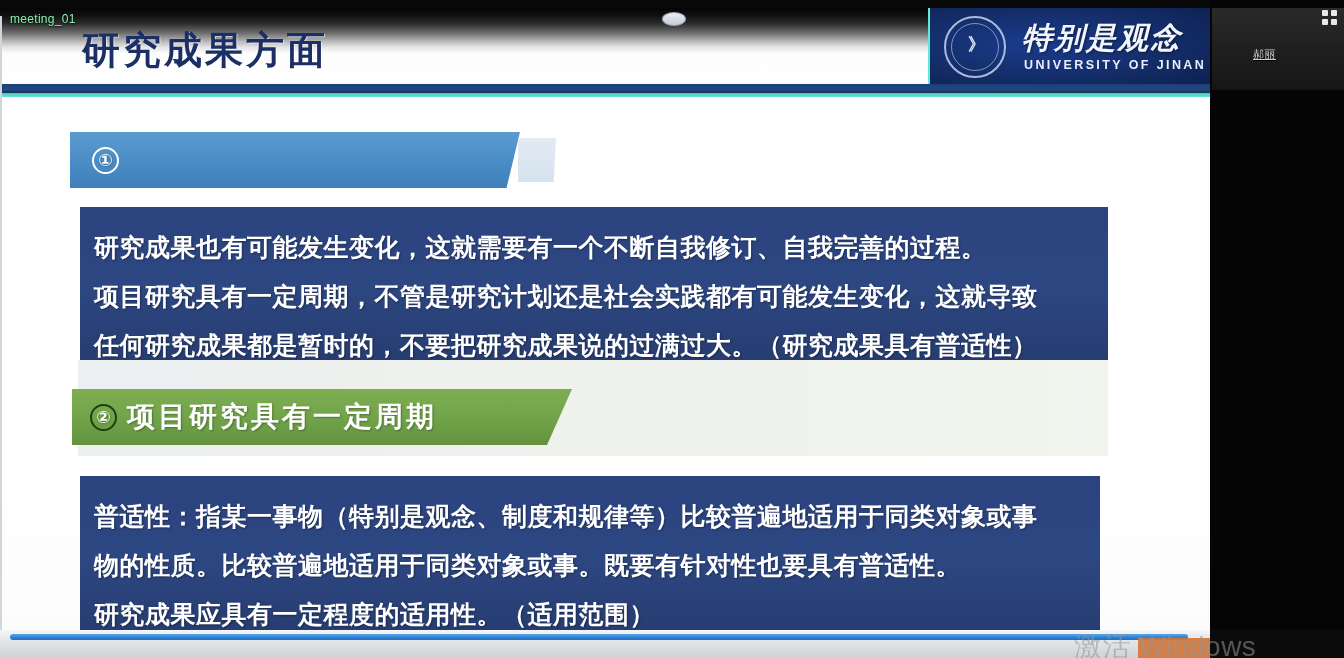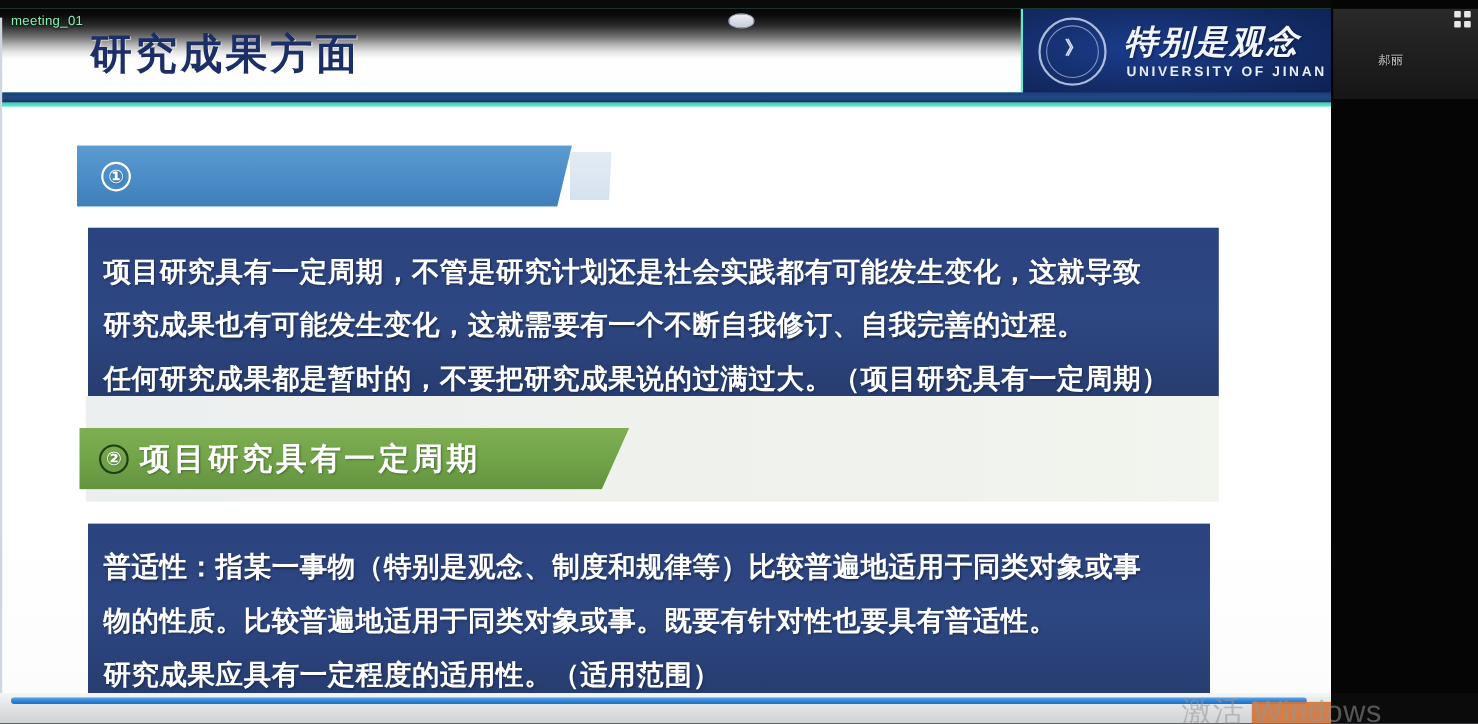--- a/index.html
+++ b/index.html
@@ -44,20 +44,21 @@
   #participant-name {
     position: absolute;
     left: 1212px;
     top: 47px;
     width: 105px;
     text-align: center;
     color: #cfcfcf;
     font-size: 11px;
     letter-spacing: 0.5px;
     text-shadow: 0 1px 1px #000;
+    text-decoration: underline;
   }
   #apps-grid-icon {
     position: absolute;
     right: 6px;
     top: 10px;
     width: 16px;
     height: 16px;
     display: grid;
     grid-template-columns: 6px 6px;
     grid-template-rows: 6px 6px;
@@ -412,23 +413,23 @@
     <div id="header-rule"></div>
     <div id="header-rule-shadow"></div>
     <div id="body-wash"></div>
 
     <div class="ribbon" id="ribbon-1">
       <span class="num">①</span>
     </div>
     <div id="ribbon-1-tab"></div>
 
     <div class="navy-box" id="navy-box-1">
+      <span class="navy-line">研究成果也有可能发生变化，这就需要有一个不断自我修订、自我完善的过程。</span>
       <span class="navy-line">项目研究具有一定周期，不管是研究计划还是社会实践都有可能发生变化，这就导致</span>
-      <span class="navy-line">研究成果也有可能发生变化，这就需要有一个不断自我修订、自我完善的过程。</span>
-      <span class="navy-line">任何研究成果都是暂时的，不要把研究成果说的过满过大。（项目研究具有一定周期）</span>
+      <span class="navy-line">任何研究成果都是暂时的，不要把研究成果说的过满过大。（研究成果具有普适性）</span>
     </div>
 
     <div id="band-2"></div>
     <div class="ribbon" id="ribbon-2">
       <span class="num">②</span>
       <span>项目研究具有一定周期</span>
     </div>
 
     <div class="navy-box" id="navy-box-2">
       <span class="navy-line">普适性：指某一事物（特别是观念、制度和规律等）比较普遍地适用于同类对象或事</span>

